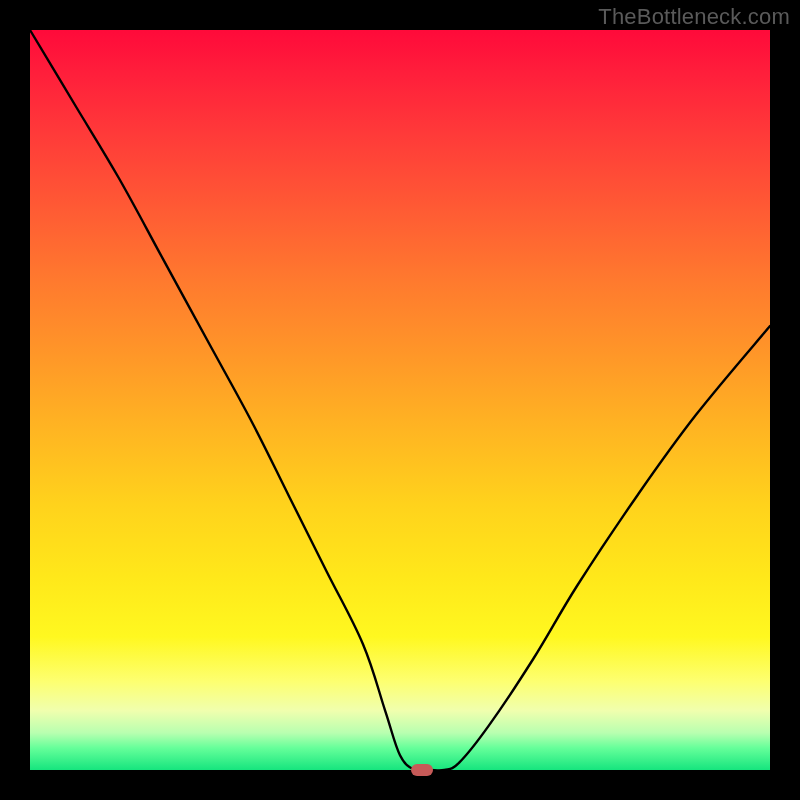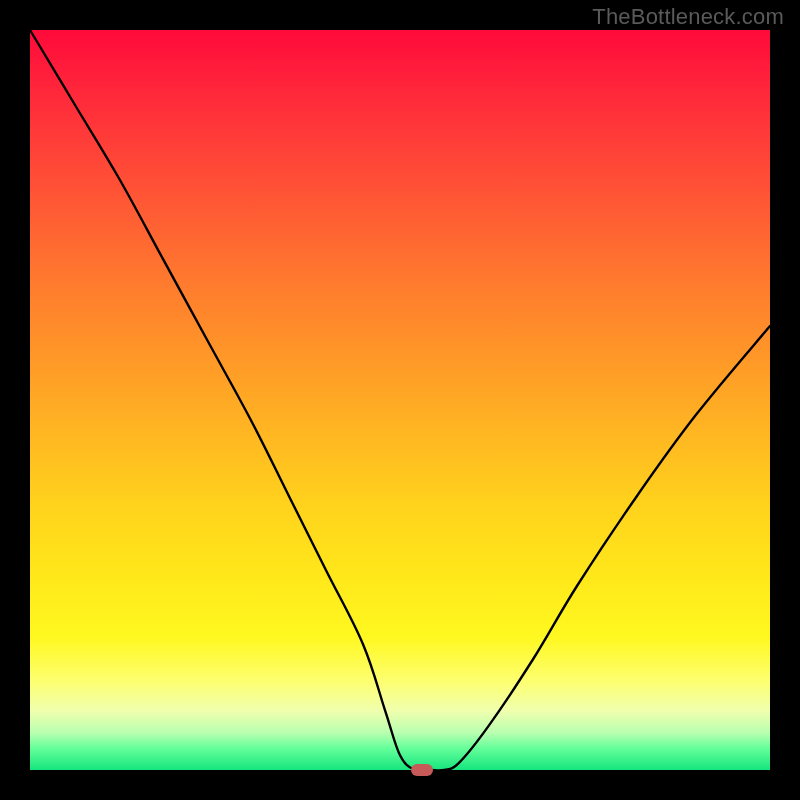--- a/index.html
+++ b/index.html
@@ -13,21 +13,21 @@
   }
   .frame {
     position: relative;
     width: 800px;
     height: 800px;
     background: #000;
   }
   .watermark {
     position: absolute;
     top: 4px;
-    right: 16px;
+    right: 10px;
     color: #5a5a5a;
     font-size: 22px;
     font-weight: 500;
     letter-spacing: 0.2px;
     user-select: none;
   }
   .plot {
     position: absolute;
     left: 30px;
     top: 30px;

